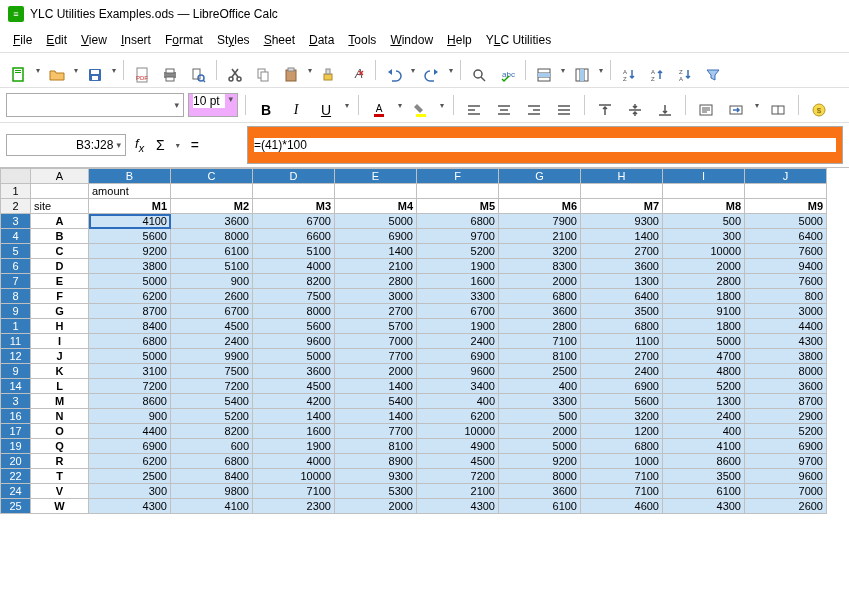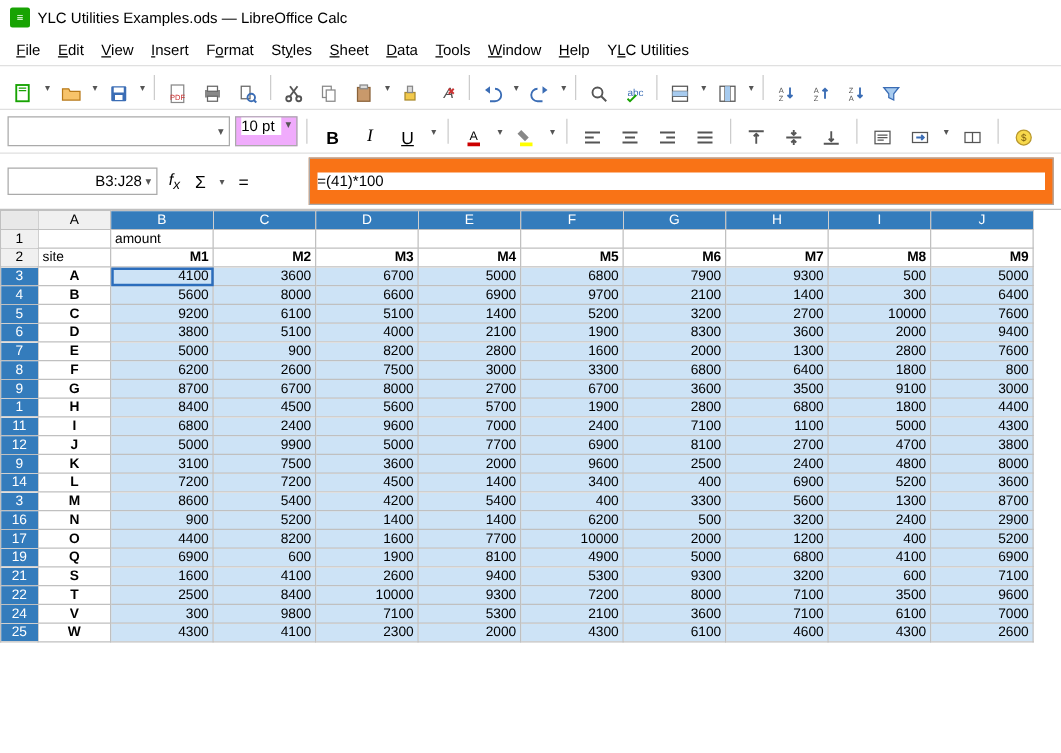--- a/index.html
+++ b/index.html
@@ -609,31 +609,31 @@
           <td class="sel">600</td>
           <td class="sel">1900</td>
           <td class="sel">8100</td>
           <td class="sel">4900</td>
           <td class="sel">5000</td>
           <td class="sel">6800</td>
           <td class="sel">4100</td>
           <td class="sel">6900</td>
         </tr>
         <tr>
-          <th class="rowhdr sel">21</th>
-          <td class="center">S</td>
-          <td class="sel">1600</td>
-          <td class="sel">4100</td>
-          <td class="sel">2600</td>
-          <td class="sel">9400</td>
-          <td class="sel">5300</td>
-          <td class="sel">9300</td>
-          <td class="sel">3200</td>
-          <td class="sel">600</td>
-          <td class="sel">7100</td>
+          <th class="rowhdr sel">20</th>
+          <td class="center">R</td>
+          <td class="sel">6200</td>
+          <td class="sel">6800</td>
+          <td class="sel">4000</td>
+          <td class="sel">8900</td>
+          <td class="sel">4500</td>
+          <td class="sel">9200</td>
+          <td class="sel">1000</td>
+          <td class="sel">8600</td>
+          <td class="sel">9700</td>
         </tr>
         <tr>
           <th class="rowhdr sel">22</th>
           <td class="center">T</td>
           <td class="sel">2500</td>
           <td class="sel">8400</td>
           <td class="sel">10000</td>
           <td class="sel">9300</td>
           <td class="sel">7200</td>
           <td class="sel">8000</td>

